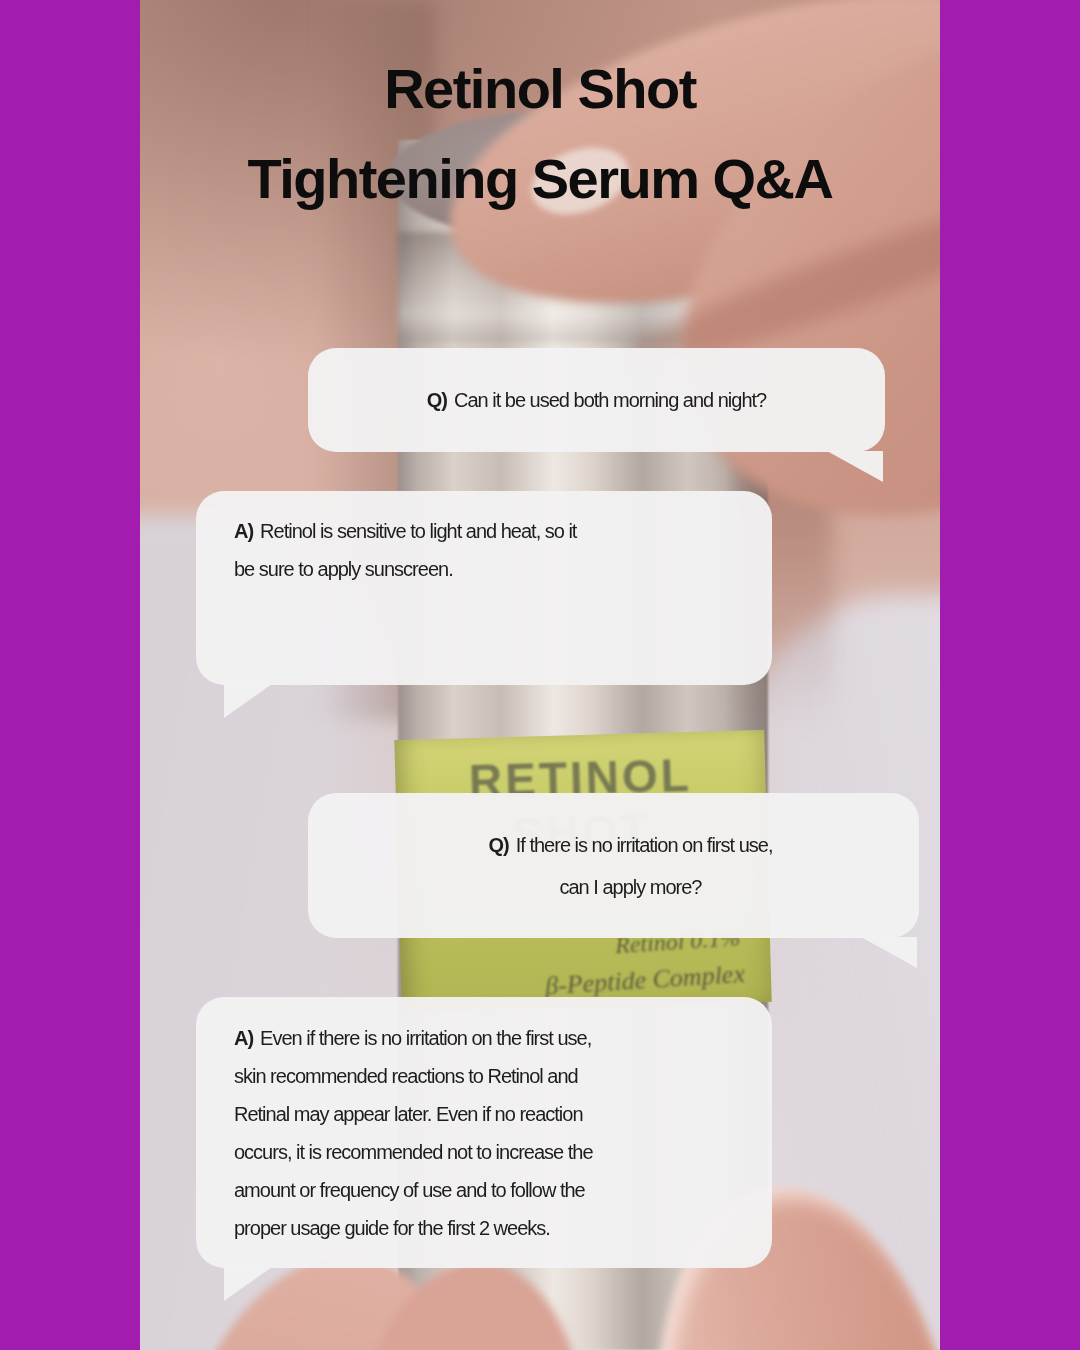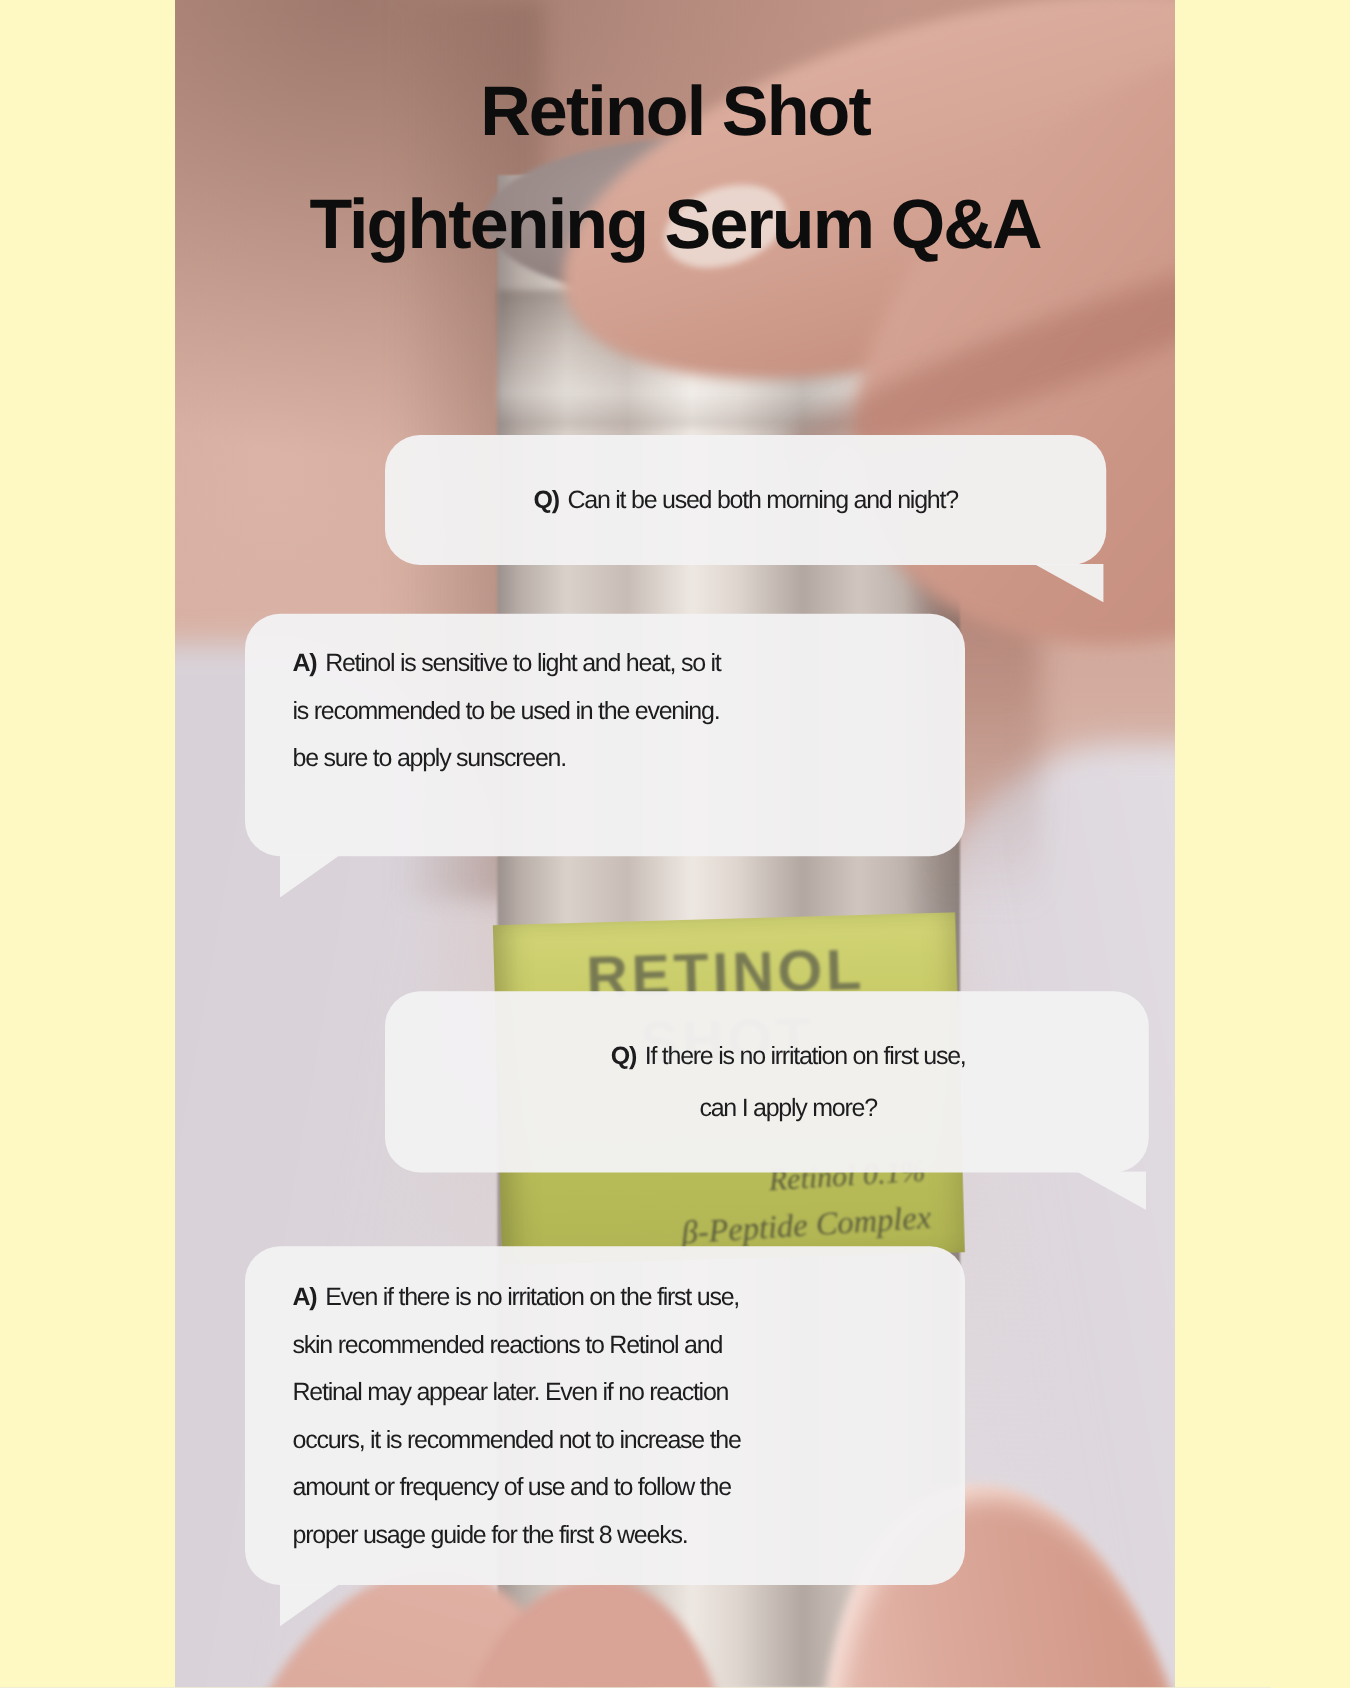--- a/index.html
+++ b/index.html
@@ -1,17 +1,17 @@
 <!DOCTYPE html>
 <html><head>
 <meta charset="utf-8">
 <style>
   html,body{margin:0;padding:0;background:#e6e6e8;}
   .canvas{position:relative;width:1080px;height:1350px;margin:0 auto;overflow:hidden;
-          background:#fef9c3;font-family:"Liberation Sans","DejaVu Sans",sans-serif;}
+          background:#a21caf;font-family:"Liberation Sans","DejaVu Sans",sans-serif;}
 
   
   .photo{position:absolute;left:140px;top:0;width:800px;height:1350px;overflow:hidden;
     background:
       radial-gradient(90% 45% at 18% 0%, rgba(128,94,82,.55), rgba(128,94,82,0) 60%),
       radial-gradient(70% 38% at 10% 27%, rgba(234,199,187,.45), rgba(234,199,187,0) 70%),
       radial-gradient(120% 55% at 88% 6%, rgba(186,134,118,.35), rgba(186,134,118,0) 60%),
       linear-gradient(180deg,#c49a8d 0%,#cda294 22%,#d3ab9e 40%,#d9bab0 52%,#dccdc9 66%,#e0dade 82%,#e2dee2 100%);}
   .photo>div{position:absolute;}
   .p-shirt-left{left:-70px;top:515px;width:370px;height:900px;
@@ -115,38 +115,37 @@
     <div class="line">
       <span class="prefix">Q)</span><span>Can it be used both morning and night?</span>
     </div>
     <div class="tail tail-r"></div>
   </div>
 
   <div class="bubble a1">
     <div class="line">
       <span class="prefix">A)</span><span>Retinol is sensitive to light and heat, so it</span>
     </div>
-    <div class="line">is recommended to be used in the evening.</div>
     <div class="line">be sure to apply sunscreen.</div>
     <div class="tail tail-l"></div>
   </div>
 
   <div class="bubble q2">
     <div class="line">
       <span class="prefix">Q)</span><span>If there is no irritation on first use,</span>
     </div>
     <div class="line">can I apply more?</div>
     <div class="tail tail-r"></div>
   </div>
 
   <div class="bubble a2">
     <div class="line">
       <span class="prefix">A)</span><span>Even if there is no irritation on the first use,</span>
     </div>
     <div class="line">skin recommended reactions to Retinol and</div>
     <div class="line">Retinal may appear later. Even if no reaction</div>
     <div class="line">occurs, it is recommended not to increase the</div>
     <div class="line">amount or frequency of use and to follow the</div>
-    <div class="line">proper usage guide for the first 8 weeks.</div>
+    <div class="line">proper usage guide for the first 2 weeks.</div>
     <div class="tail tail-l"></div>
   </div>
 
 </div>
 
 </body></html>

